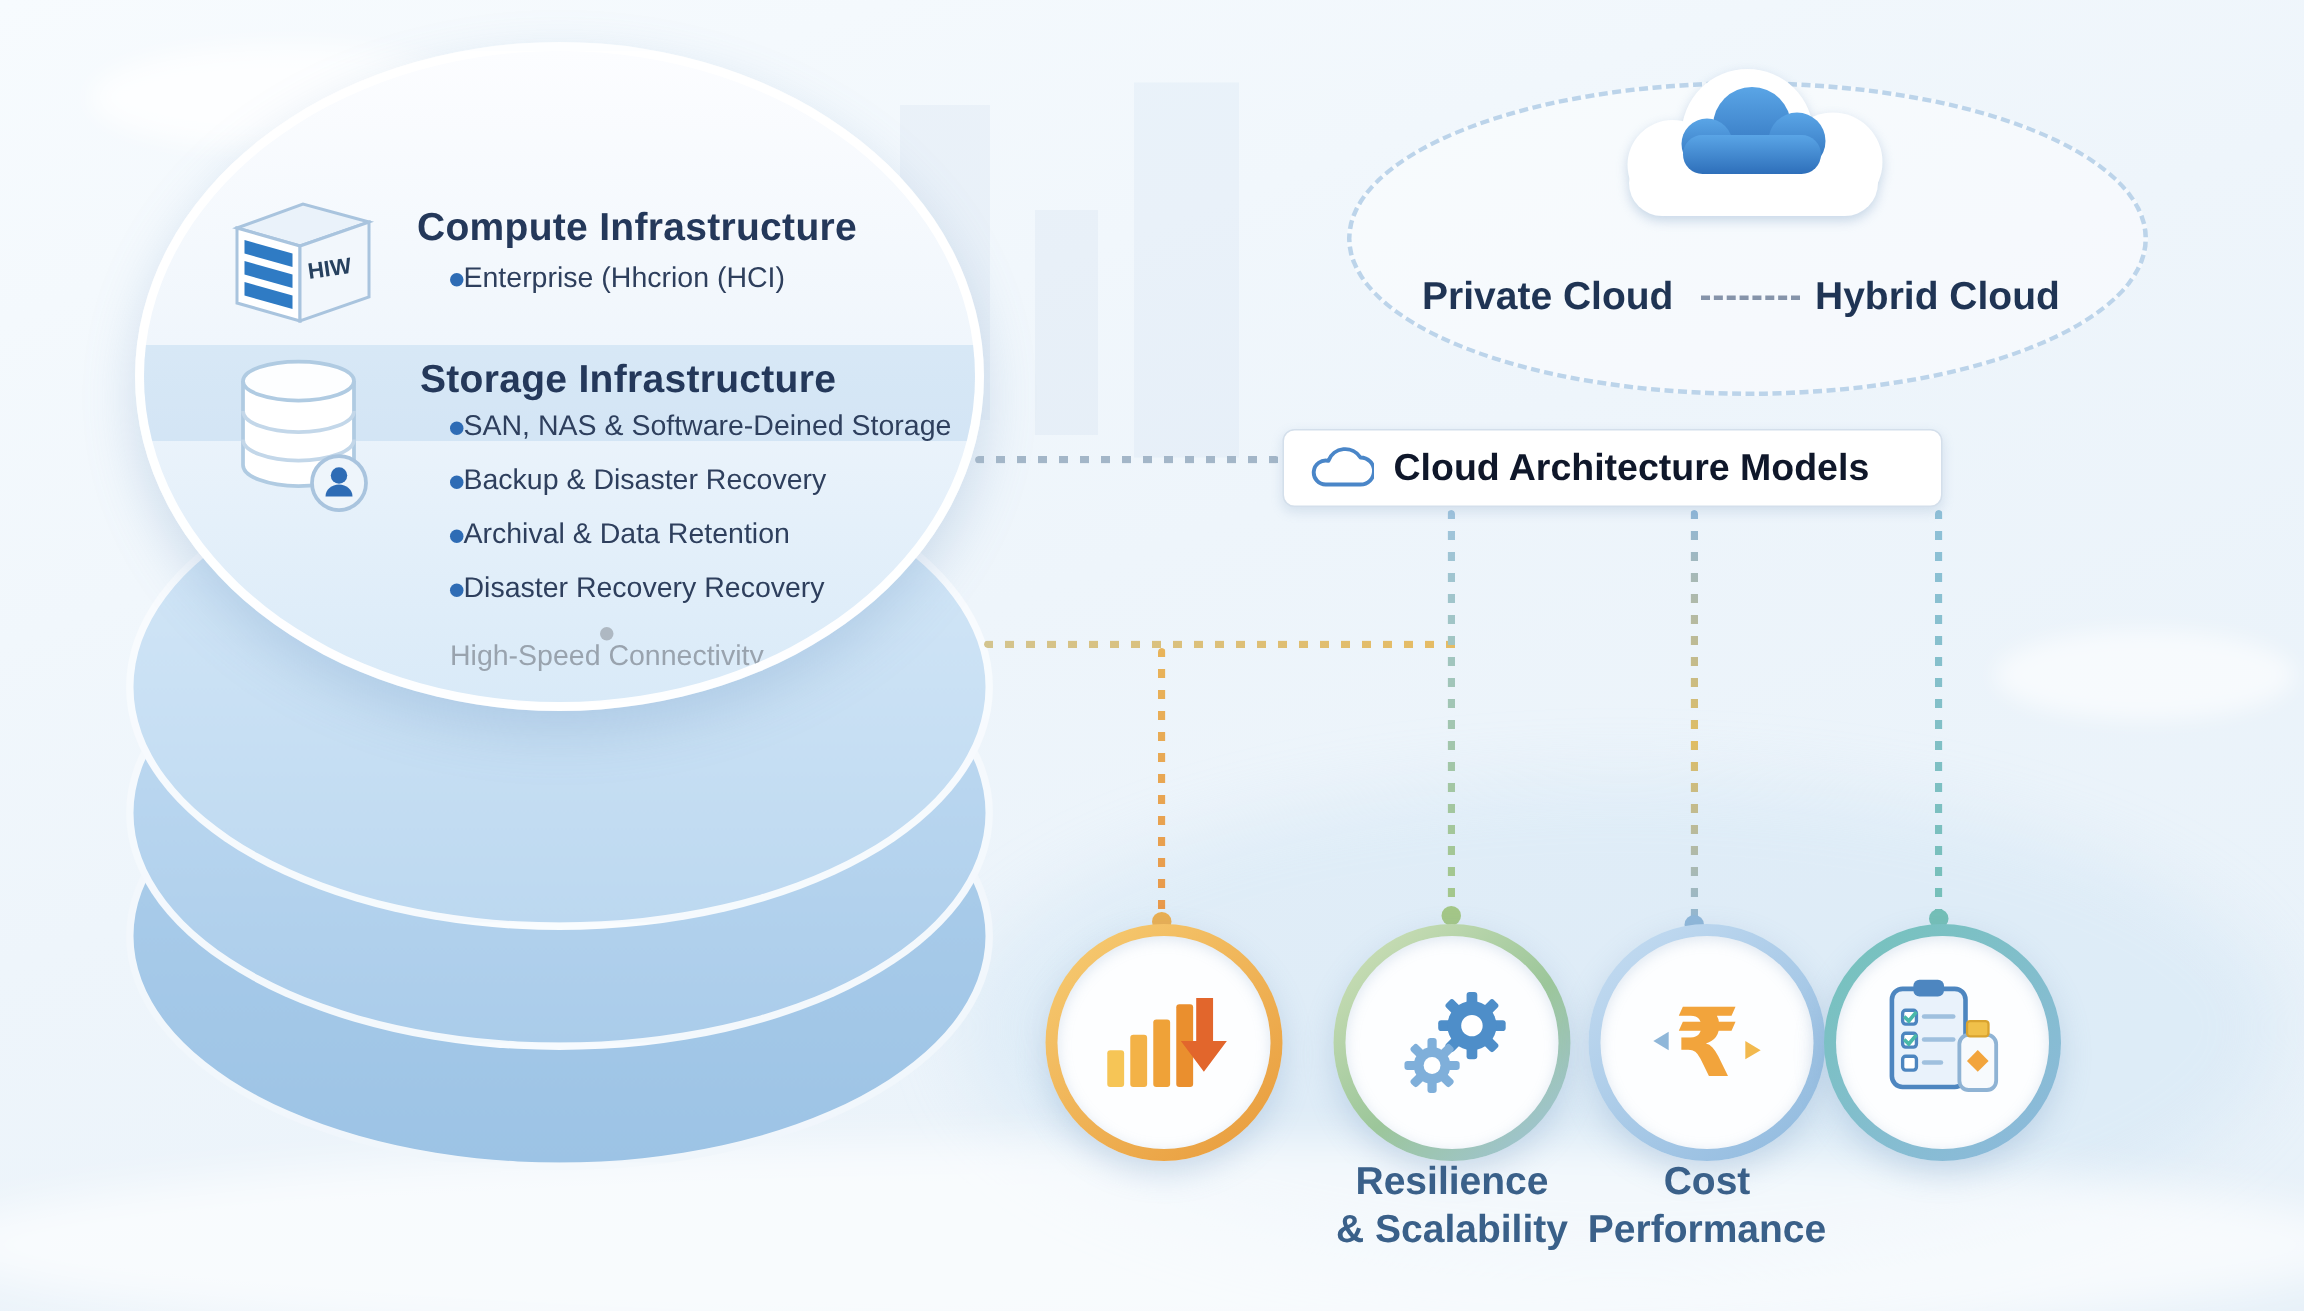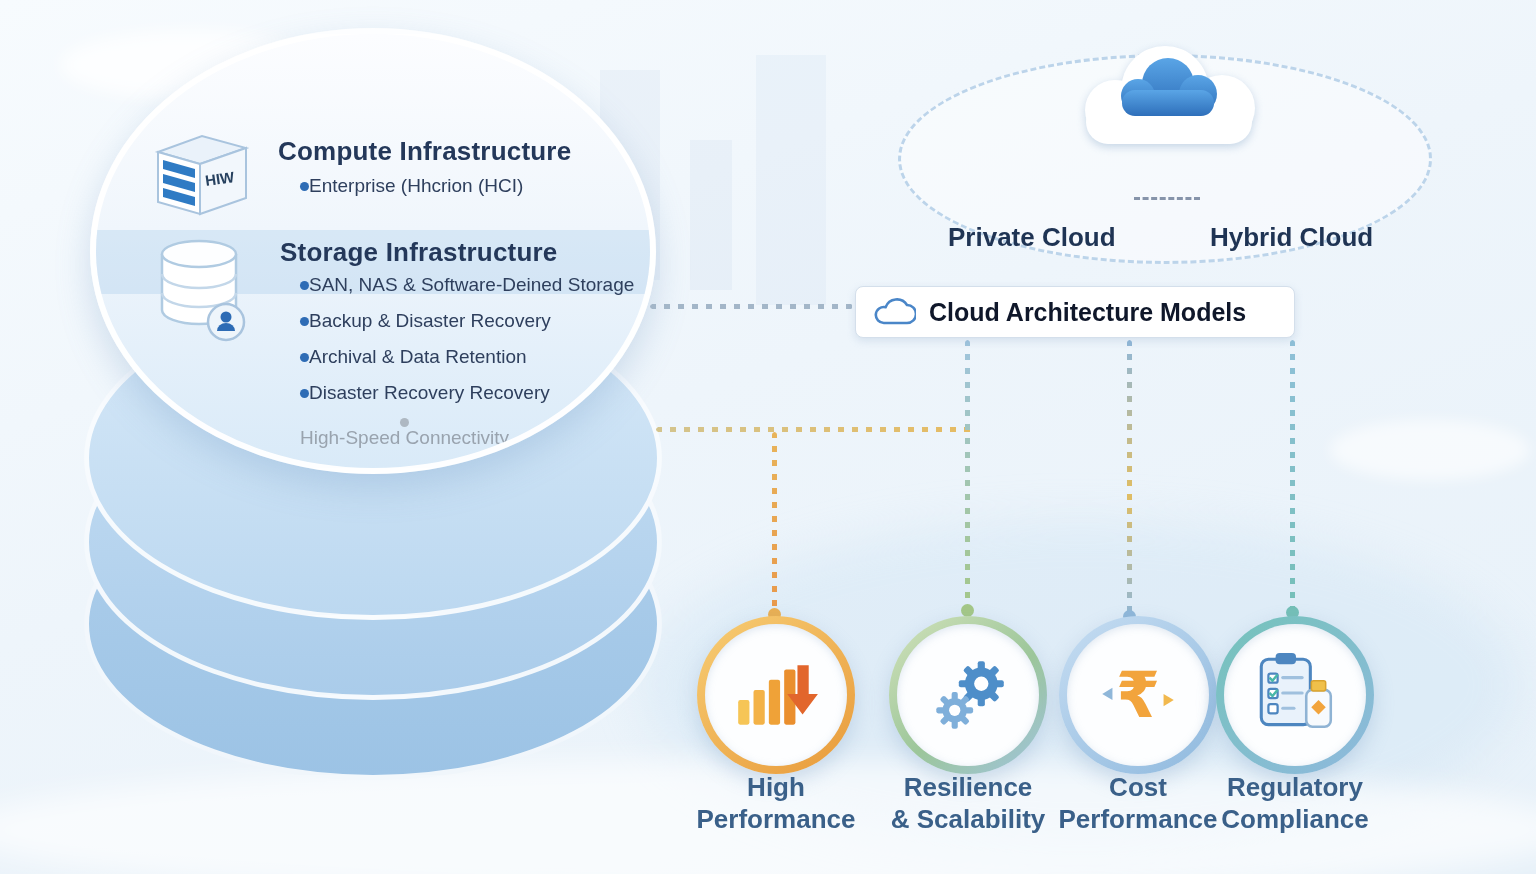--- a/index.html
+++ b/index.html
@@ -53,21 +53,21 @@
   .bl-s3 { left:204px; top:312px; }
   .bl-s4 { left:204px; top:348px; }
   .bl-s5 { left:204px; top:384px; }
 
   
   .cloud-oval { position:absolute; left:898px; top:54px; width:534px; height:210px;
                 border:3px dashed #bcd4ea; border-radius:50%;
                 background:rgba(255,255,255,.45); }
   .big-cloud { position:absolute; left:1030px; top:38px; width:270px; height:118px;
                filter:drop-shadow(0 3px 4px rgba(140,170,205,.45)); }
-  .cloud-label { position:absolute; font-size:26px; font-weight:bold; color:#1f3454;margin-top:40px; }
+  .cloud-label { position:absolute; font-size:26px; font-weight:bold; color:#1f3454; }
   .private-label { left:948px; top:182px; }
   .hybrid-label { left:1210px; top:182px; }
   .cloud-dash-divider { position:absolute; left:1134px; top:197px; width:66px; height:0;
                         border-top:3px dashed #8694aa; }
 
   
   .models-box { position:absolute; left:855px; top:286px; width:440px; height:52px;
                 background:#ffffff; border:1px solid #d4dfeb; border-radius:8px;
                 box-shadow:0 3px 8px rgba(110,145,185,.20);
                 display:flex; align-items:center; gap:13px; padding:0 18px; }
@@ -295,30 +295,22 @@
           <line x1="33" y1="43" x2="52" y2="43"></line>
           <line x1="33" y1="58" x2="44" y2="58"></line>
         </g>
         <rect x="56" y="40" width="24" height="36" rx="6" fill="#f7fafd" stroke="#8fb3d4" stroke-width="2.5"></rect>
         <rect x="61" y="31" width="14" height="10" rx="2" fill="#f0c04a" stroke="#d9a32f" stroke-width="1.5"></rect>
         <rect x="63" y="52" width="10" height="10" transform="rotate(45 68 57)" fill="#f2a43c"></rect>
       </svg>
     </div>
   </div>
 
-  <div class="benefit-label lbl-1">
-    <div>High</div>
-    <div>Performance</div>
-  </div>
   <div class="benefit-label lbl-2">
     <div>Resilience</div>
     <div>&amp; Scalability</div>
   </div>
   <div class="benefit-label lbl-3">
     <div>Cost</div>
     <div>Performance</div>
   </div>
-  <div class="benefit-label lbl-4">
-    <div>Regulatory</div>
-    <div>Compliance</div>
-  </div>
 
 </div>
 
 </body></html>

